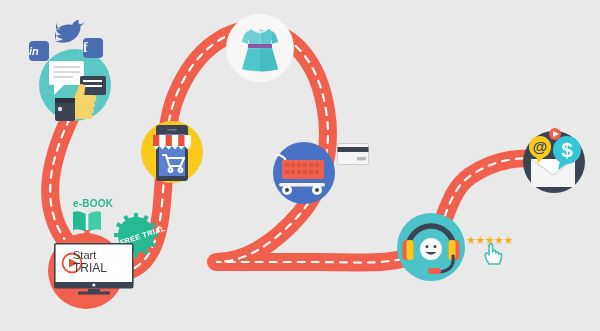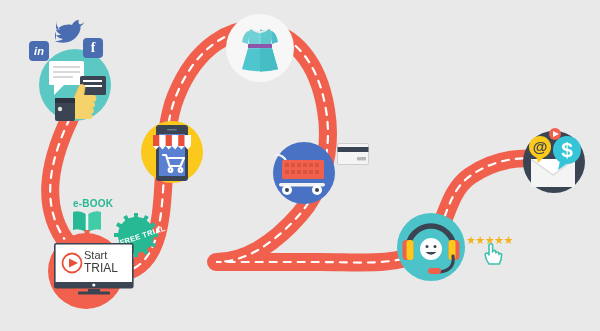--- a/index.html
+++ b/index.html
@@ -27,21 +27,20 @@
   }
   
   .social-badge {
     position: absolute;
     width: 20px;
     height: 20px;
     border-radius: 4px;
     background: #4a6cb0;
     color: #ffffff;
     font-weight: bold;
-    text-align: center;
     line-height: 20px;
     font-size: 12px;
   }
   
   .ebook-label {
     position: absolute;
     color: #27b894;
     font-size: 10px;
     font-weight: bold;
     letter-spacing: 0.2px;
@@ -325,18 +324,18 @@
       <circle cx="39.8" cy="42" r="1.6" fill="#ffffff"></circle>
       <rect x="34" y="46" width="12" height="3" fill="#3a4452"></rect>
       <rect x="24" y="48.6" width="32" height="3" rx="1.2" fill="#3a4452"></rect>
 
       <g>
         <circle cx="18" cy="20" r="9.5" fill="none" stroke="#e8503a" stroke-width="1.8"></circle>
         <polygon points="15,15.5 24,20 15,24.5" fill="#e8503a"></polygon>
       </g>
     </svg>
   </div>
-  <div class="demo-text" style="left:84px; top:250px;">
+  <div class="demo-text" style="left:73px; top:250px;">
     <span class="l1">Start</span>
     <span class="l2">TRIAL</span>
   </div>
 
 </div>
 
 </body></html>

